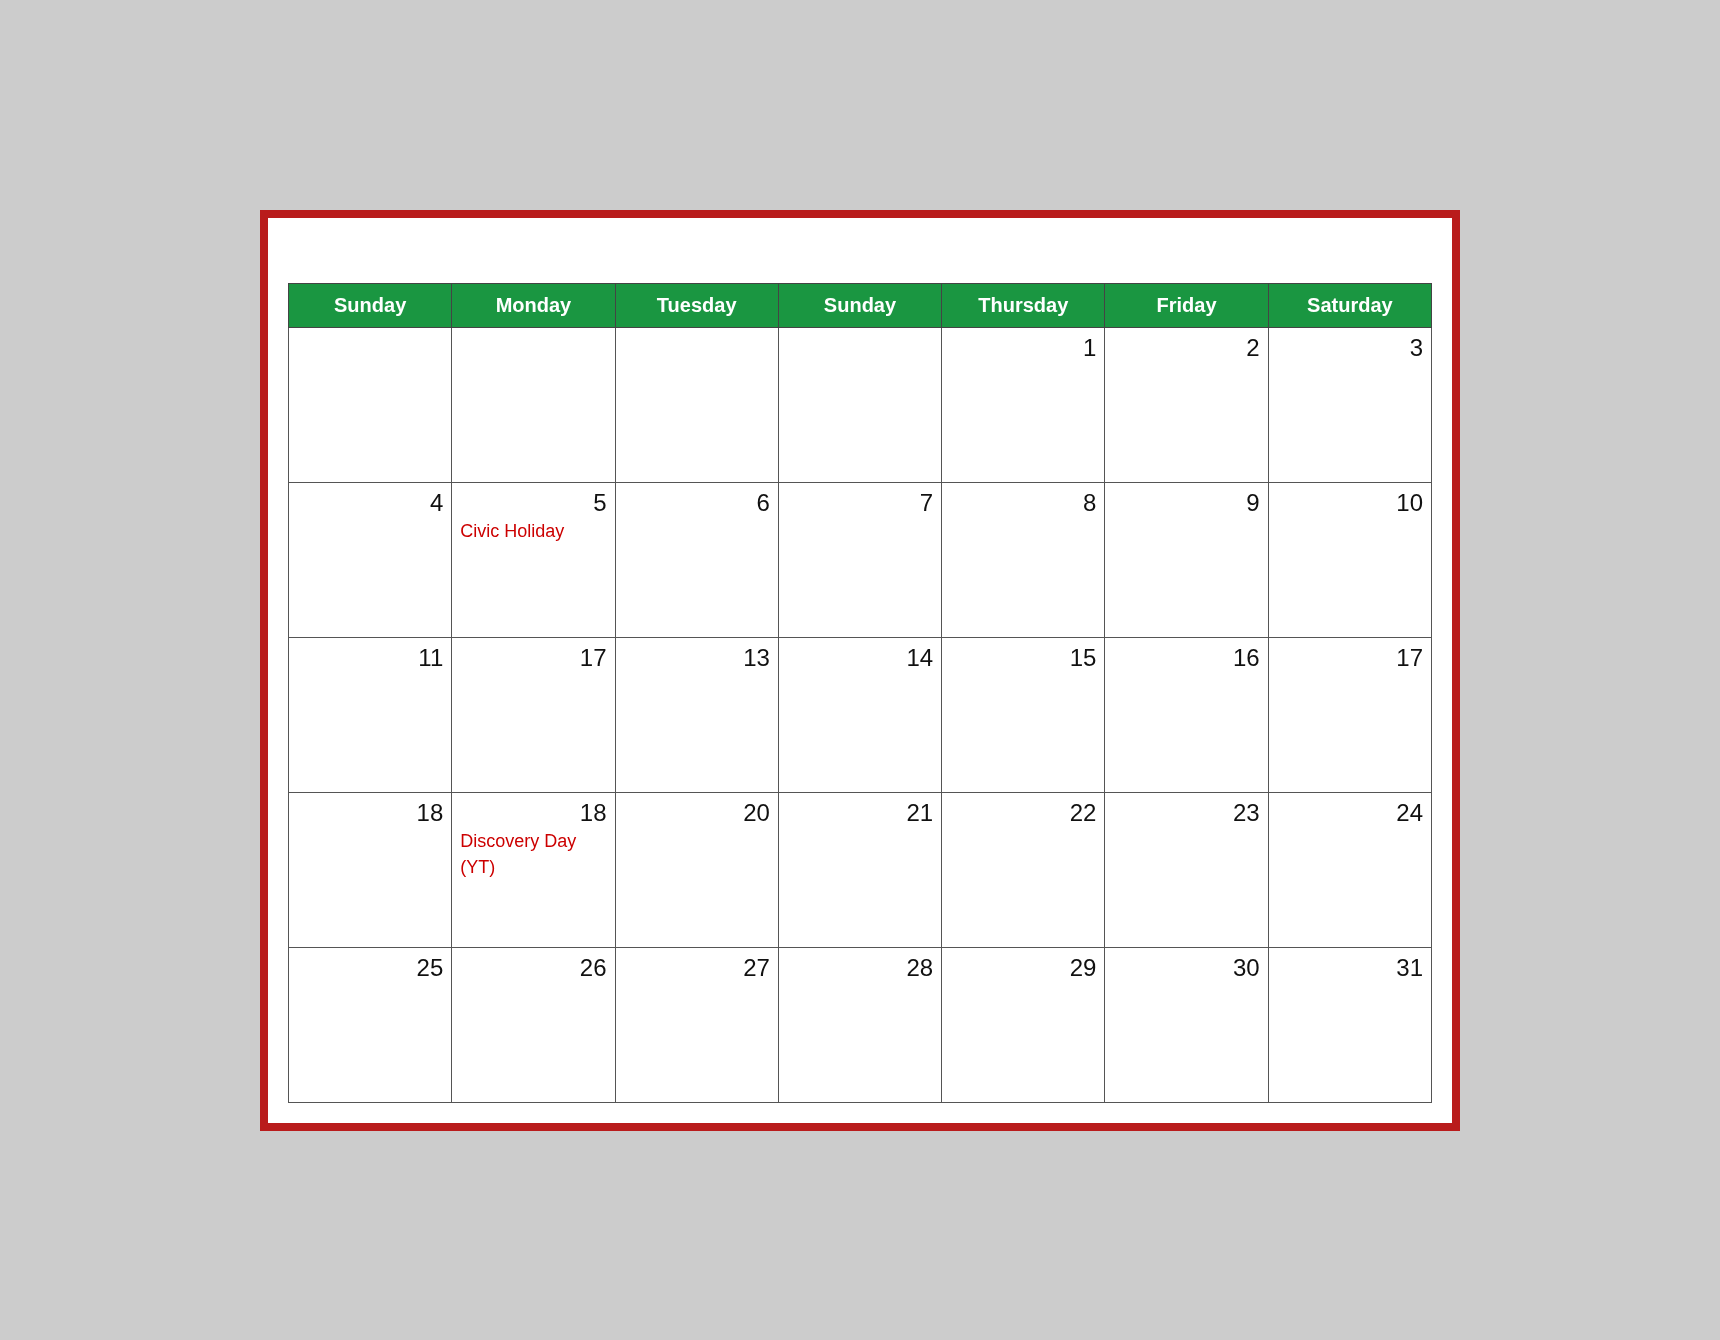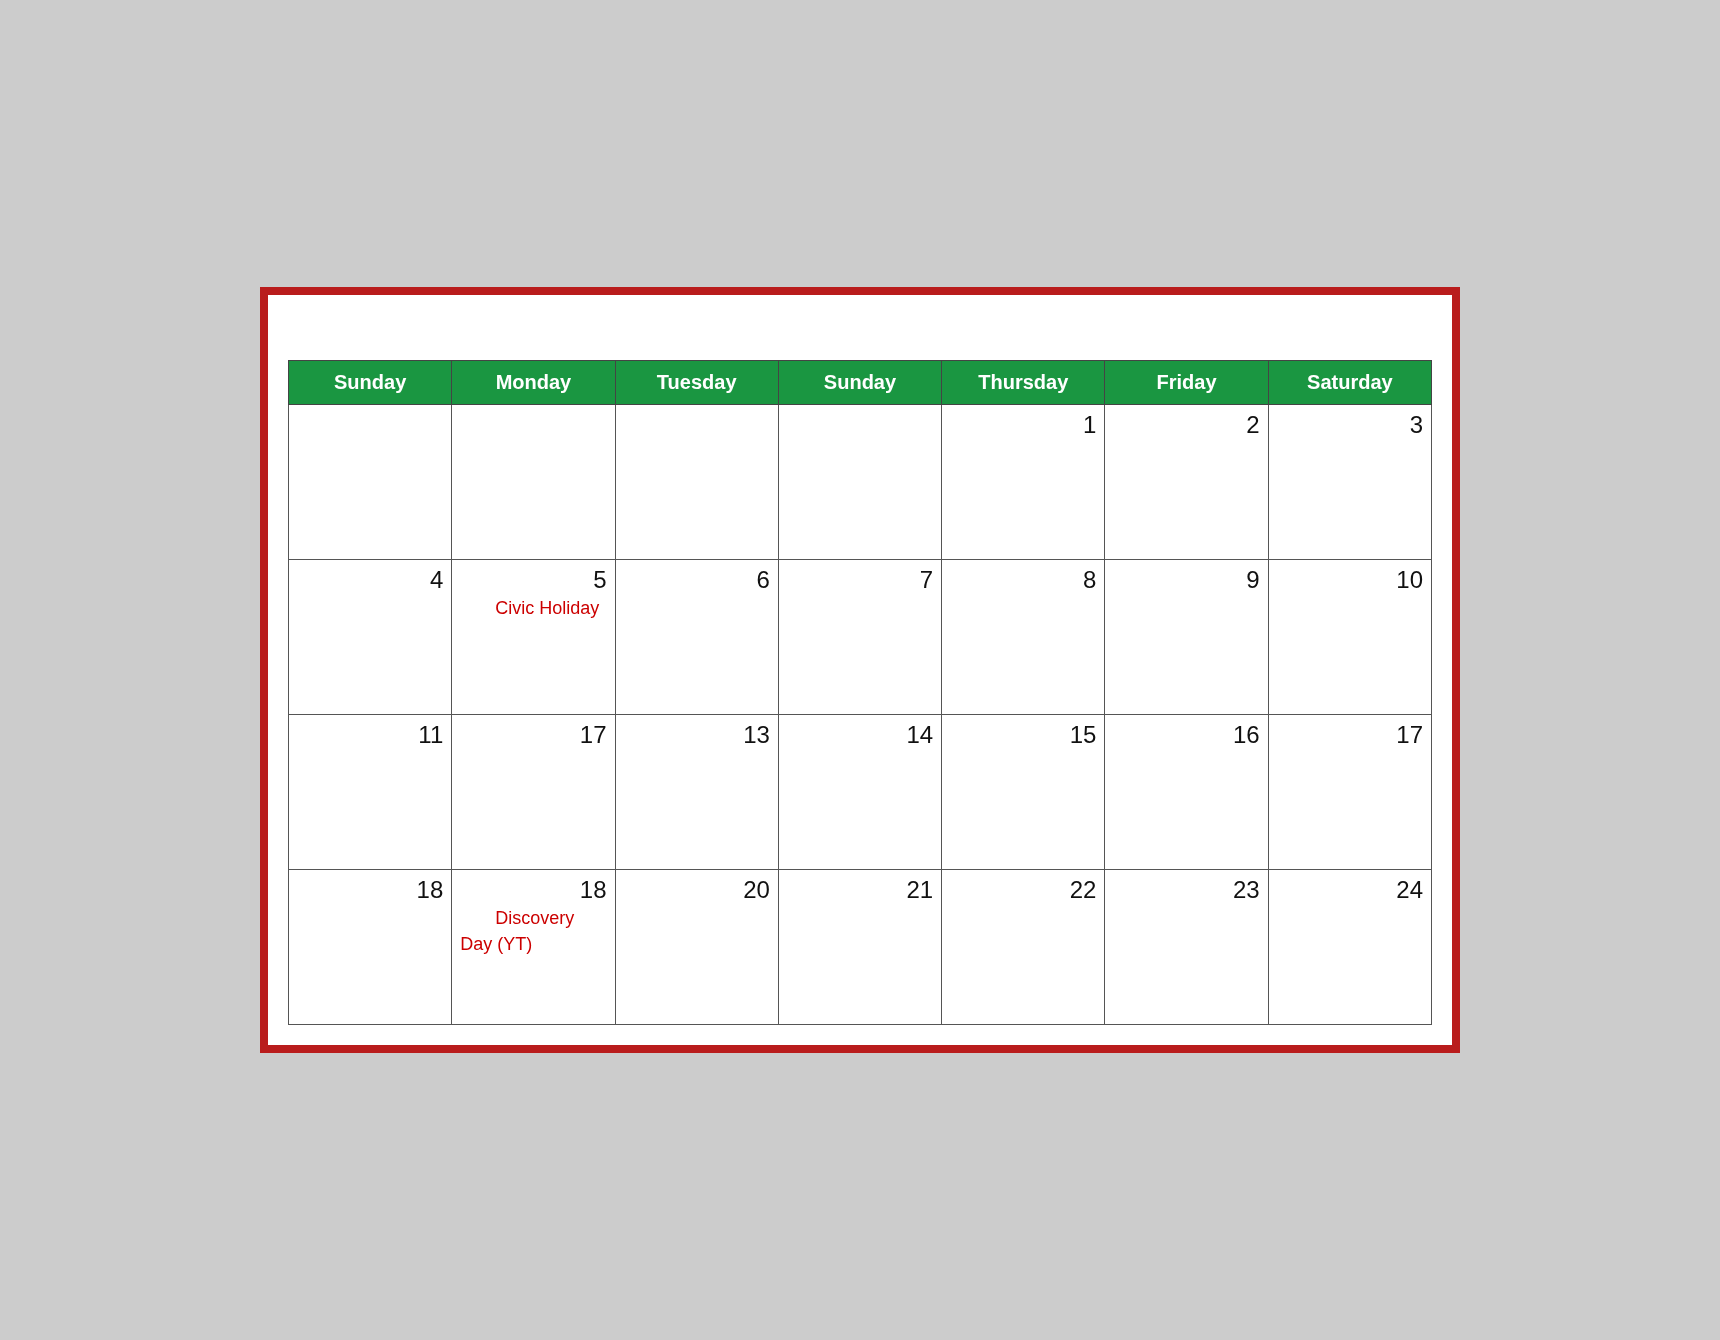--- a/index.html
+++ b/index.html
@@ -62,21 +62,20 @@
       font-size: 24px;
       display: block;
     }
 
     .holiday {
       color: #cc0000;
       font-size: 18px;
       text-align: center;
       margin-top: 4px;
       line-height: 1.3;
-      margin-left: 35px;
     }
 
     .empty-cell {
       background: white;
     }
   </style>
 </head>
 <body>
 
 <div class="calendar-container">
@@ -167,15 +166,38 @@
           <td>
             <span class="day-number">22</span>
           </td>
           <td>
             <span class="day-number">23</span>
           </td>
           <td>
             <span class="day-number">24</span>
           </td>
         </tr>
+        <tr>
+          <td>
+            <span class="day-number">25</span>
+          </td>
+          <td>
+            <span class="day-number">26</span>
+          </td>
+          <td>
+            <span class="day-number">27</span>
+          </td>
+          <td>
+            <span class="day-number">28</span>
+          </td>
+          <td>
+            <span class="day-number">29</span>
+          </td>
+          <td>
+            <span class="day-number">30</span>
+          </td>
+          <td>
+            <span class="day-number">31</span>
+          </td>
+        </tr>
       </tbody>
   </table>
 </div>
 
 </body></html>

